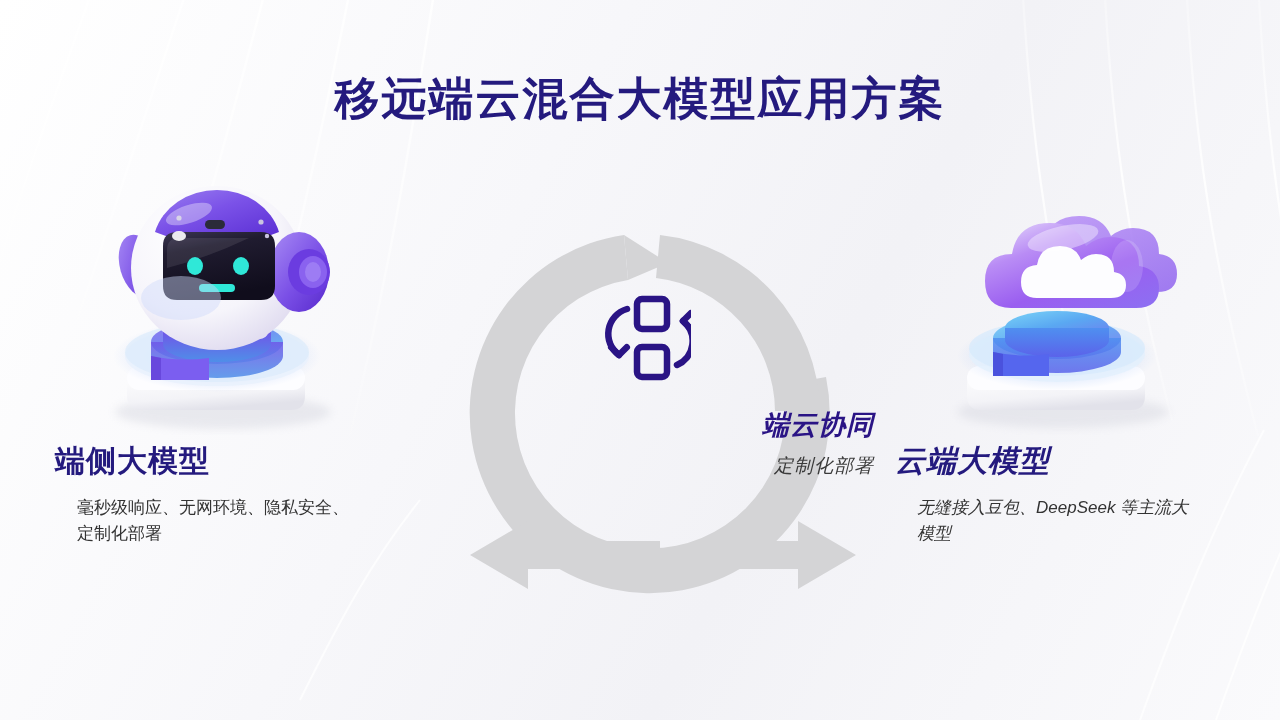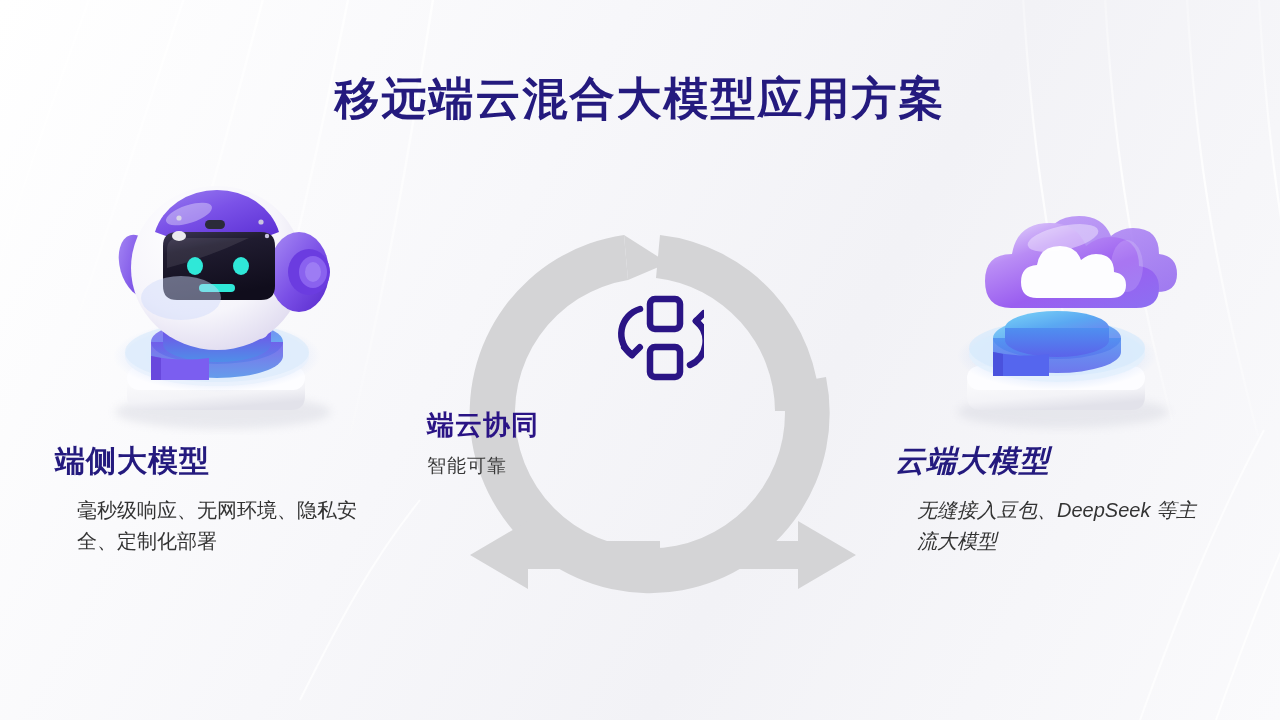--- a/index.html
+++ b/index.html
@@ -59,40 +59,41 @@
   .col-heading {
     margin-top:8px;
     font-size:30px;
     font-weight:bold;
     letter-spacing:1px;
     color:#241a7e;
     line-height:1.2;
   }
   .col-desc {
     margin-top:16px;
-    font-size:20px;
+    font-size:17px;
     line-height:1.55;
     color:#333333;
     padding:0 22px;
   }
 
   
   .center {
     position:absolute;
     left:410px; top:215px;
     width:460px; height:400px;
   }
   .center-svg { position:absolute; inset:0; width:460px; height:400px; }
 
   .center-content {
     position:absolute;
-    left:17px; top:78px;
+    left:4px; top:78px;
     width:460px;
-    text-align:left;
+    text-align:right;
     pointer-events:none;
+    font-style:italic;
   }
   .sync-icon { display:block; margin:0 auto; }
   .center-title {
     margin-top:24px;
     font-size:27px;
     font-weight:bold;
     letter-spacing:1px;
     color:#2a1485;
   }
   .center-sub {
@@ -356,17 +357,17 @@
       <svg class="sync-icon" width="94" height="90" viewBox="0 0 94 90" fill="none" stroke="#2a1485" stroke-width="6.5" stroke-linecap="round" stroke-linejoin="round">
         <rect x="40" y="6" width="30" height="30" rx="5"></rect>
         <rect x="40" y="54" width="30" height="30" rx="5"></rect>
         <path d="M 30 16 A 26 26 0 0 0 22 62"></path>
         <path d="M 22 62 L 11 62 M 22 62 L 22 51" transform="rotate(45 22 62)"></path>
         <path d="M 80 72 A 26 26 0 0 0 86 28"></path>
         <path d="M 86 28 L 75 28 M 86 28 L 86 39" transform="rotate(225 86 28)"></path>
       </svg>
 
       <div class="center-title">端云协同</div>
-      <div class="center-sub">智能可靠</div>
+      <div class="center-sub">定制化部署</div>
     </div>
   </div>
 
 </div>
 
 </body></html>

